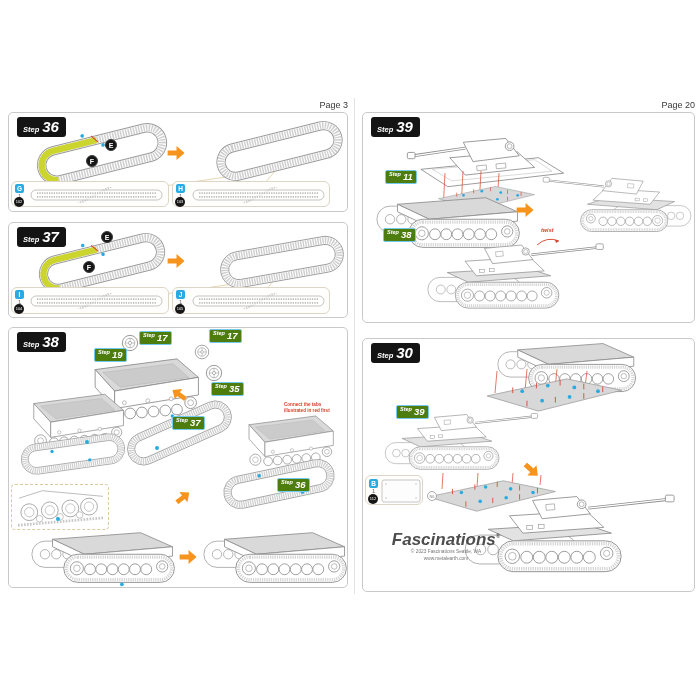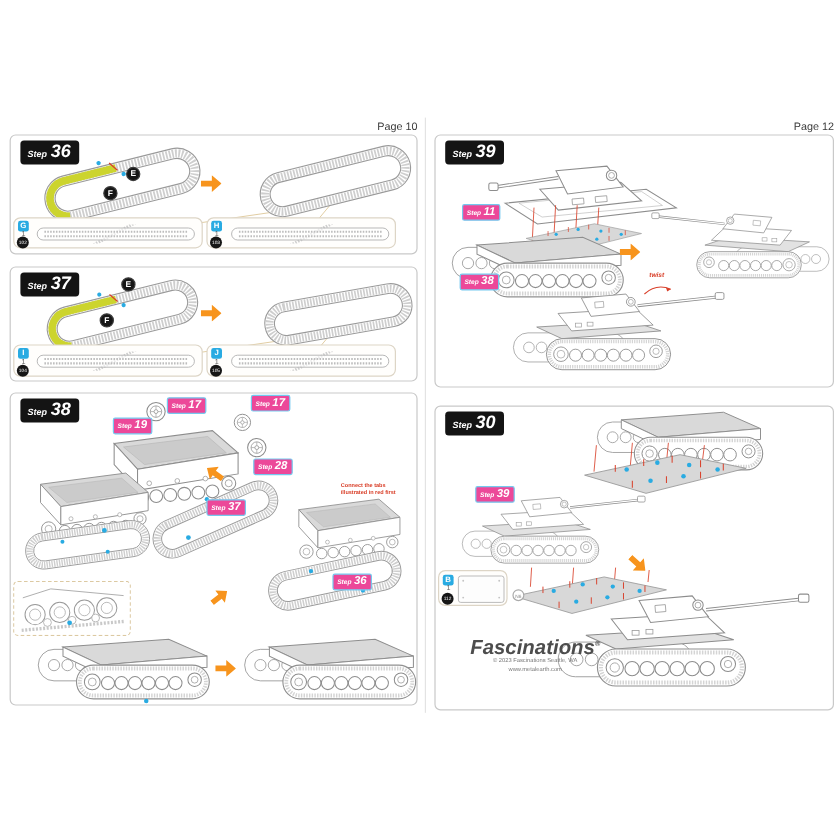--- a/index.html
+++ b/index.html
@@ -6,21 +6,21 @@
   html,body{margin:0;padding:0}
   body{width:700px;height:700px;background:#ffffff;font-family:"Liberation Sans",sans-serif;position:relative;overflow:hidden}
   svg{overflow:visible;display:block}
   .abs{position:absolute}
   .page-label{position:absolute;font-size:9px;color:#3a3a3a}
   .divider{position:absolute;background:#e3e3e3}
   .step-box{position:absolute;border:1px solid #c9c9c9;border-radius:5px;background:#fff}
   .step-tag{position:absolute;background:#141414;color:#fff;border-radius:3px;padding:2px 7px 3px 6px;display:flex;align-items:baseline;gap:3px;line-height:1;z-index:6}
   .step-tag .w{font-size:7.5px;font-style:italic;font-weight:bold}
   .step-tag .n{font-size:15px;font-weight:bold;font-style:italic}
-  .ref-tag{position:absolute;background:#ec4899;color:#fff;border:1px solid #74c9ef;border-radius:2px;padding:1px 3px 1px 3px;display:flex;align-items:flex-end;gap:2px;line-height:1;z-index:6}
+  .ref-tag{position:absolute;background:#4d7c0f;color:#fff;border:1px solid #74c9ef;border-radius:2px;padding:1px 3px 1px 3px;display:flex;align-items:flex-start;gap:2px;line-height:1;z-index:6}
   .ref-tag .w{font-size:5.5px;font-style:italic;font-weight:bold}
   .ref-tag .n{font-size:9.5px;font-weight:bold;font-style:italic}
   .part-box{position:absolute;border:1px solid #ddd5c6;border-radius:6px;background:#fffefc}
   .pletter{position:absolute;width:9px;height:9px;background:#29abe2;border-radius:2px;color:#fff;font-size:6.5px;font-weight:bold;text-align:center;line-height:9px}
   .pqty{position:absolute;font-size:6px;color:#666}
   .pnum{position:absolute;width:10px;height:10px;border-radius:50%;background:#161616;color:#fff;font-size:4px;text-align:center;line-height:10px}
   .marker{position:absolute;width:12px;height:12px;border-radius:50%;background:#161616;border:1px solid #3c3c3c;color:#fff;font-size:7px;font-weight:bold;text-align:center;line-height:11px;z-index:4}
   .bdot{position:absolute;width:4px;height:4px;border-radius:50%;background:#29abe2;z-index:4}
   .note-red{position:absolute;color:#d9402a;font-size:4.6px;font-weight:bold;line-height:1.25;z-index:5;width:52px}
   .twist{position:absolute;color:#d9402a;font-size:5.5px;font-weight:bold;font-style:italic;z-index:5}
@@ -180,22 +180,22 @@
       <circle cx="80" cy="21" r="9" fill="#fff" stroke="#9a9a9a" stroke-width="0.9"></circle>
         <circle cx="80" cy="21" r="5" fill="none" stroke="#a8a8a8" stroke-width="0.7"></circle>
       <circle cx="27" cy="34" r="3.5" fill="#fff" stroke="#a8a8a8" stroke-width="0.7"></circle>
       <circle cx="49" cy="32" r="3.5" fill="#fff" stroke="#a8a8a8" stroke-width="0.7"></circle>
       <circle cx="70" cy="30" r="3.5" fill="#fff" stroke="#a8a8a8" stroke-width="0.7"></circle>
       <path d="M4,41 L96,33" fill="none" stroke="#c9c9c9" stroke-width="3" stroke-dasharray="1.8 1.4"></path>
     </symbol>
   </defs>
 </svg>
 
-<div class="page-label" style="left:270px;top:100px;width:78px;text-align:right">Page 10</div>
-<div class="page-label" style="left:617px;top:100px;width:78px;text-align:right">Page 12</div>
+<div class="page-label" style="left:270px;top:100px;width:78px;text-align:right">Page 3</div>
+<div class="page-label" style="left:617px;top:100px;width:78px;text-align:right">Page 20</div>
 <div class="divider" style="left:354px;top:98px;width:1px;height:496px"></div>
 
 <section class="step-box" style="left:8px;top:112px;width:340px;height:100px">
   <div class="step-tag" style="left:8px;top:4px">
     <span class="w">Step</span>
       <span class="n">36</span>
   </div>
   <svg class="abs" style="left:8px;top:56px;width:338px;height:30px" viewBox="0 0 338 30">
     <line x1="250" y1="2" x2="86" y2="26" stroke="#e0cb9e" stroke-width="0.8"></line>
     <line x1="258" y1="2" x2="238" y2="26" stroke="#e0cb9e" stroke-width="0.8"></line>
@@ -289,21 +289,21 @@
       <span class="n">17</span>
   </div>
   <svg class="abs" style="left:185px;top:16px;width:16px;height:16px" viewBox="0 0 20 20">
       <use href="#sym-wheel"></use>
     </svg>
   <svg class="abs" style="left:196px;top:36px;width:18px;height:18px" viewBox="0 0 20 20">
       <use href="#sym-wheel"></use>
     </svg>
   <div class="ref-tag" style="left:202px;top:54px">
     <span class="w">Step</span>
-      <span class="n">28</span>
+      <span class="n">35</span>
   </div>
   <svg class="abs" style="left:60px;top:26px;width:138px;height:76px" viewBox="0 0 140 78">
       <use href="#sym-tub"></use>
     </svg>
   <svg class="abs" style="left:162px;top:60px;width:16px;height:13px;transform:rotate(215deg)" viewBox="0 0 16 13">
       <use href="#sym-arrow"></use>
     </svg>
 
   <svg class="abs" style="left:2px;top:62px;width:120px;height:66px" viewBox="0 0 140 78">
       <use href="#sym-tub"></use>

